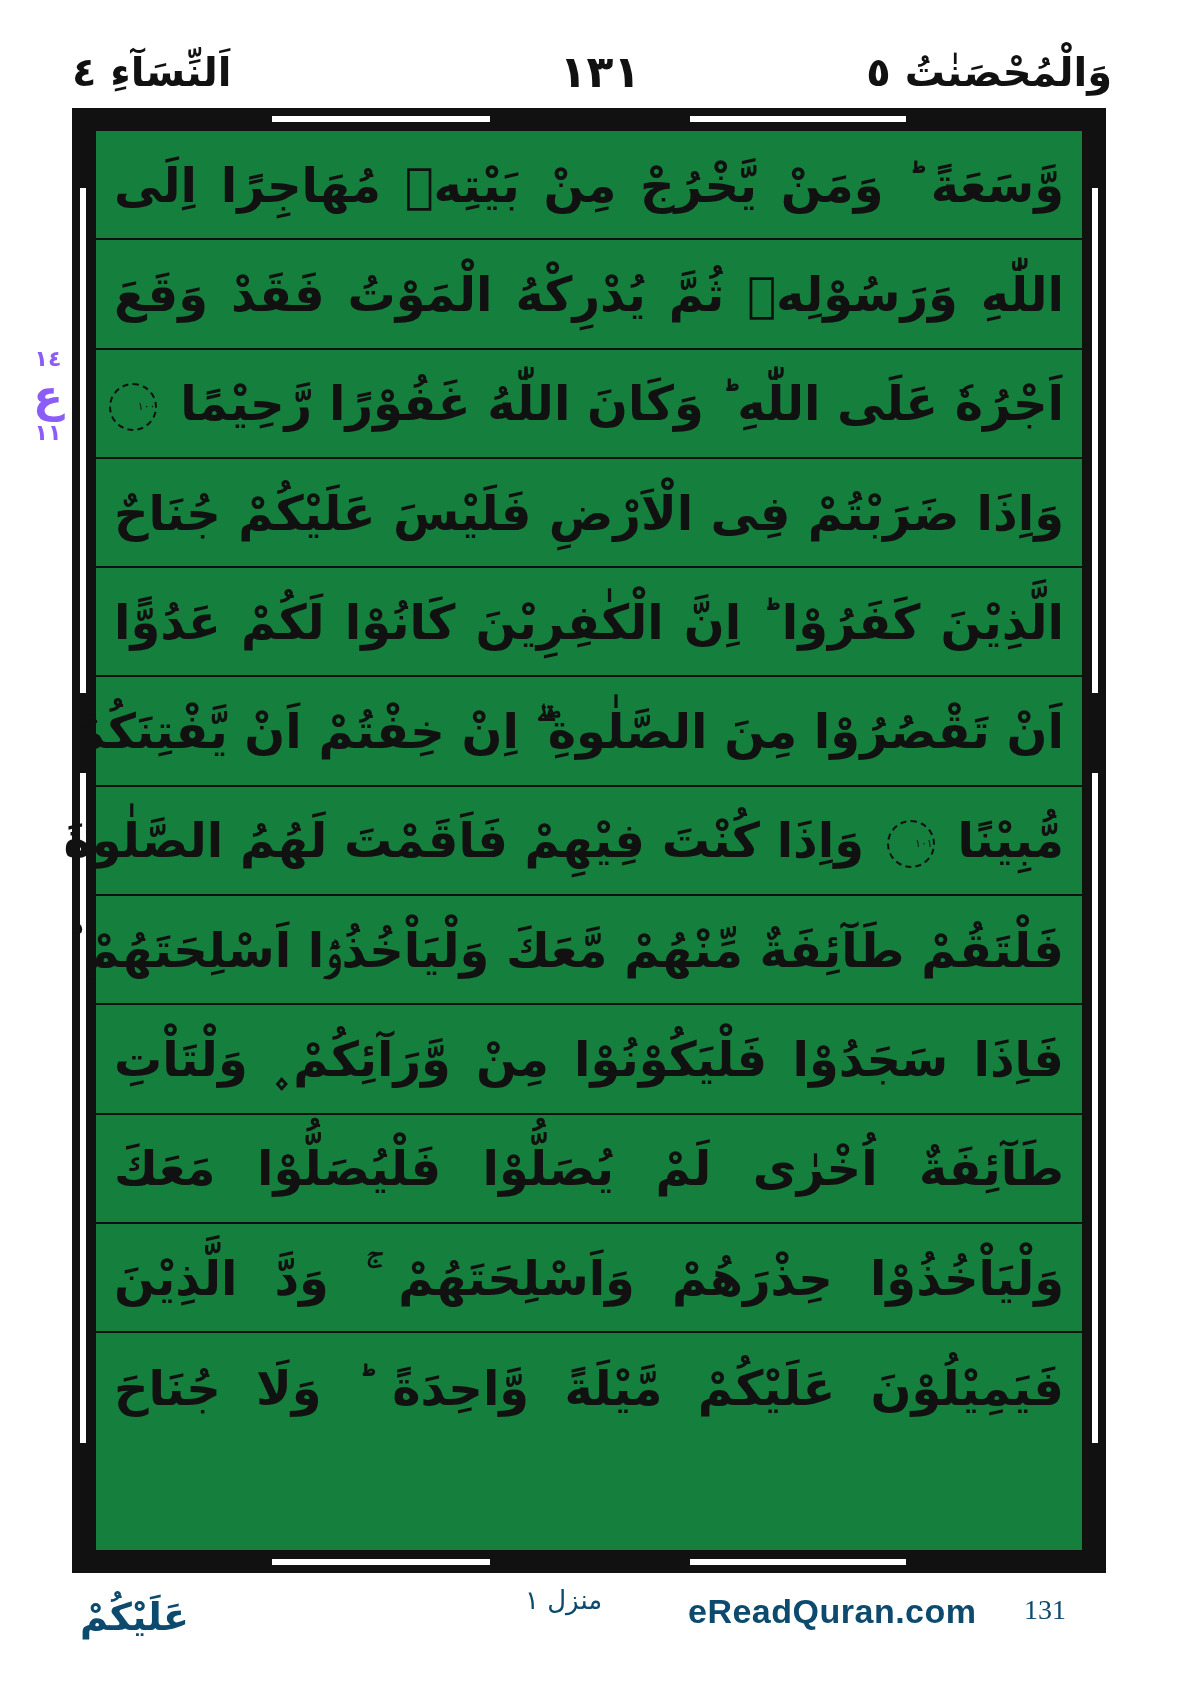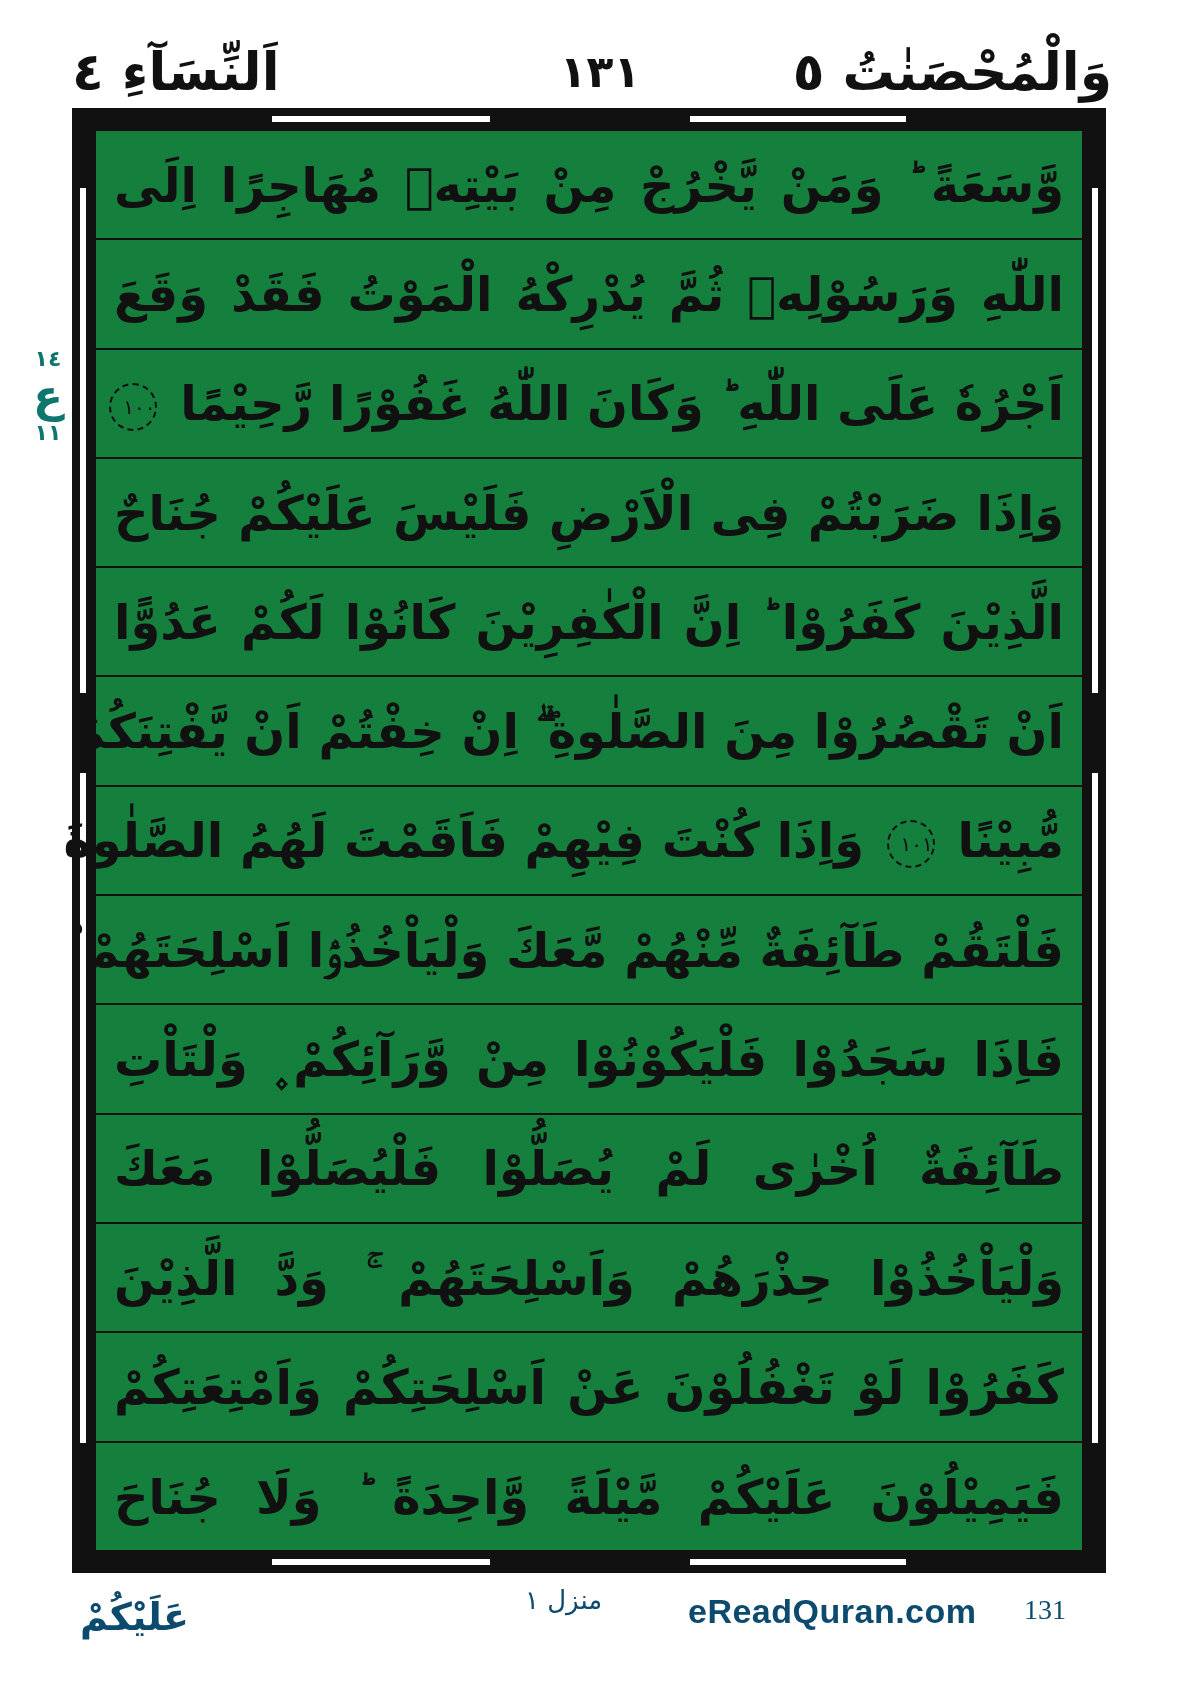--- a/index.html
+++ b/index.html
@@ -1,39 +1,39 @@
 <!DOCTYPE html>
 <html><head>
 <meta charset="utf-8">
 <style>
   html, body { margin:0; padding:0; }
   body { width:1190px; height:1684px; background:#ffffff; position:relative; overflow:hidden;
          font-family:"DejaVu Sans", sans-serif; color:#111; }
-  .hdr { position:absolute; top:42px; height:60px; font-size:52px; line-height:60px; font-weight:bold;
+  .hdr { position:absolute; top:42px; height:60px; font-size:40px; line-height:60px; font-weight:bold;
          direction:rtl; white-space:nowrap; color:#111; }
   #hdr-right { right:78px; }
   #hdr-center { left:545px; width:110px; text-align:center; direction:ltr; font-size:44px; }
   #hdr-left { left:72px; }
 
   .frame { position:absolute; left:72px; top:108px; width:1034px; height:1465px; background:#111; }
   .frame .inner-white { position:absolute; left:8px; top:8px; right:8px; bottom:8px; background:#fff; }
   .frame .inner-black { position:absolute; left:14px; top:14px; right:14px; bottom:14px; background:#111; }
   .orn { position:absolute; background:#111; }
   .content { position:absolute; left:23px; top:22px; width:988px; height:1421px; background:#15803d;
              border:1px solid #111; box-sizing:border-box; }
   .row { height:109.3px; box-sizing:border-box; border-bottom:2px solid #111; position:relative;
          display:flex; align-items:center; justify-content:center; }
   .row:last-child { border-bottom:none; }
   .line-text { direction:rtl; font-family:"DejaVu Sans", sans-serif; font-weight:bold; font-size:48px;
                white-space:nowrap; text-align:justify; text-align-last:justify; width:950px; line-height:100px; }
   .ayah { display:inline-block; width:44px; height:44px; border:2px dashed #111; border-radius:50%;
-          font-size:20px; line-height:44px; text-align:center; vertical-align:middle; font-weight:normal; margin:0 6px; }
+          font-size:11px; line-height:44px; text-align:center; vertical-align:middle; font-weight:normal; margin:0 6px; }
 
   .ruku { position:absolute; left:28px; top:345px; width:40px; font-size:22px; font-weight:bold;
-          text-align:center; line-height:28px; color:#0f766e; }
+          text-align:center; line-height:28px; color:#8b5cf6; }
   .ruku .big { font-size:44px; line-height:46px; }
 
   .ftr { position:absolute; color:#0c4a6e; white-space:nowrap; }
   #ftr-catch { left:80px; top:1595px; font-size:38px; font-weight:bold; direction:rtl; }
   #ftr-manzil { left:525px; top:1585px; font-size:26px; direction:rtl; }
   #ftr-site { left:688px; top:1592px; font-family:"Liberation Sans", sans-serif; font-weight:bold; font-size:34px; letter-spacing:0.5px; }
   #ftr-page { left:996px; top:1594px; font-family:"Liberation Serif", serif; font-size:28px;margin-left:28px; }
 </style>
 </head>
 <body>
@@ -100,23 +100,20 @@
     <div class="row">
         <div class="line-text">فَاِذَا سَجَدُوْا فَلْيَكُوْنُوْا مِنْ وَّرَآئِكُمْ ۪ وَلْتَاْتِ</div>
       </div>
     <div class="row">
         <div class="line-text">طَآئِفَةٌ اُخْرٰى لَمْ يُصَلُّوْا فَلْيُصَلُّوْا مَعَكَ</div>
       </div>
     <div class="row">
         <div class="line-text">وَلْيَاْخُذُوْا حِذْرَهُمْ وَاَسْلِحَتَهُمْ ۚ وَدَّ الَّذِيْنَ</div>
       </div>
     <div class="row">
-        <div class="line-text">كَفَرُوْا لَوْ تَغْفُلُوْنَ عَنْ اَسْلِحَتِكُمْ وَاَمْتِعَتِكُمْ</div>
-      </div>
-    <div class="row">
         <div class="line-text">فَيَمِيْلُوْنَ عَلَيْكُمْ مَّيْلَةً وَّاحِدَةً ؕ وَلَا جُنَاحَ</div>
       </div>
   </div>
 </div>
 
 <div id="ftr-catch" class="ftr">عَلَيْكُمْ</div>
 <div id="ftr-manzil" class="ftr">منزل ١</div>
 <div id="ftr-site" class="ftr">eReadQuran.com</div>
 <div id="ftr-page" class="ftr">131</div>
 

